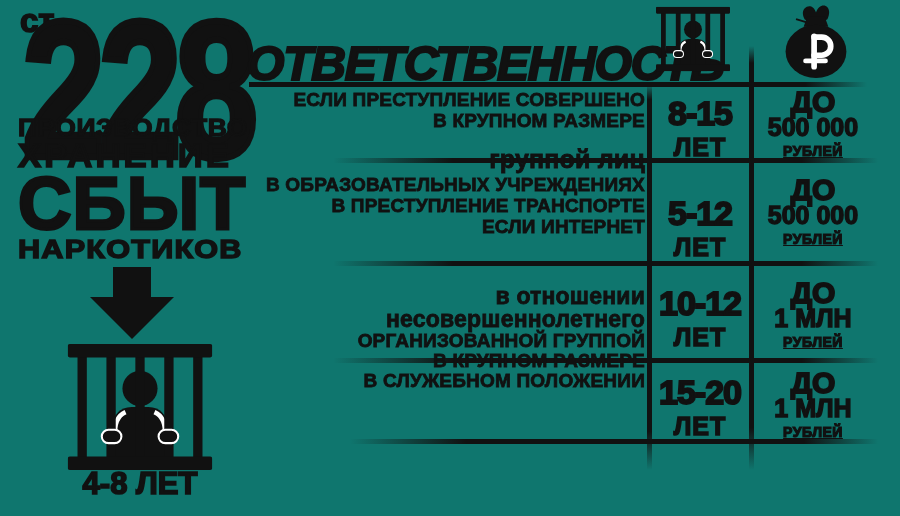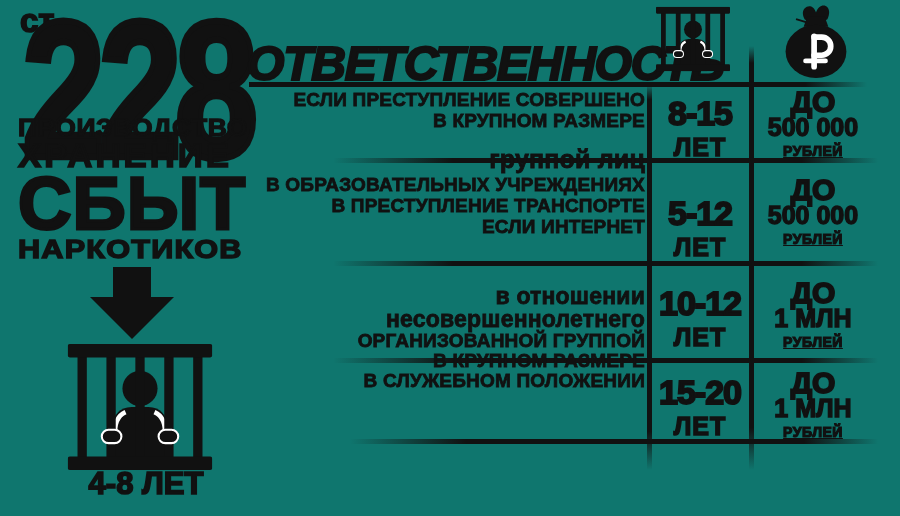--- a/index.html
+++ b/index.html
@@ -14,21 +14,21 @@
   .st   { left:20px; top:4px;  font-size:33px; -webkit-text-stroke:1.6px currentColor; }
   .num  { left:22px; top:-8px; font-size:150px; letter-spacing:-7px;
           transform:scaleY(1.30); transform-origin:0 0; -webkit-text-stroke:5px currentColor; }
   .crime{ left:18px; transform-origin:0 0; }
   .c1   { top:116px; font-size:24px; letter-spacing:.5px; transform:scale(1.10,1); -webkit-text-stroke:1.3px currentColor; }
   .c2   { top:138px; font-size:34px; letter-spacing:3px;  transform:scale(1.02,1); -webkit-text-stroke:1.7px currentColor; }
   .c3   { top:167px; font-size:74px; letter-spacing:1px;  -webkit-text-stroke:3px currentColor; }
   .c4   { top:236px; font-size:26px; letter-spacing:1px;  transform:scale(1.18,1); -webkit-text-stroke:1.4px currentColor; }
   .arrow    { left:90px; top:266px; width:84px; height:74px; }
   .jail-big { left:66px; top:344px; width:148px; height:126px; }
-  .base-term{ left:68px; top:468px; width:156px; text-align:center; font-size:31px; -webkit-text-stroke:1.7px currentColor; }
+  .base-term{ left:62px; top:468px; width:156px; text-align:center; font-size:31px; -webkit-text-stroke:1.7px currentColor; }
 
   
   .title { left:247px; top:40px; font-size:48px; letter-spacing:-1.2px;font-style:italic; -webkit-text-stroke:2.2px currentColor; }
   .jail-small { left:656px; top:6px; width:74px; height:66px; }
   .bag   { left:776px; top:3px; width:80px; height:76px; }
 
   
   .vline { position:absolute; width:5px;
            background:linear-gradient(to bottom, rgba(17,17,17,0) 0%, var(--ink,#111) 4%, var(--ink,#111) 90%, rgba(17,17,17,0) 100%); }
   .v1 { left:647px; top:84px; height:386px; }

